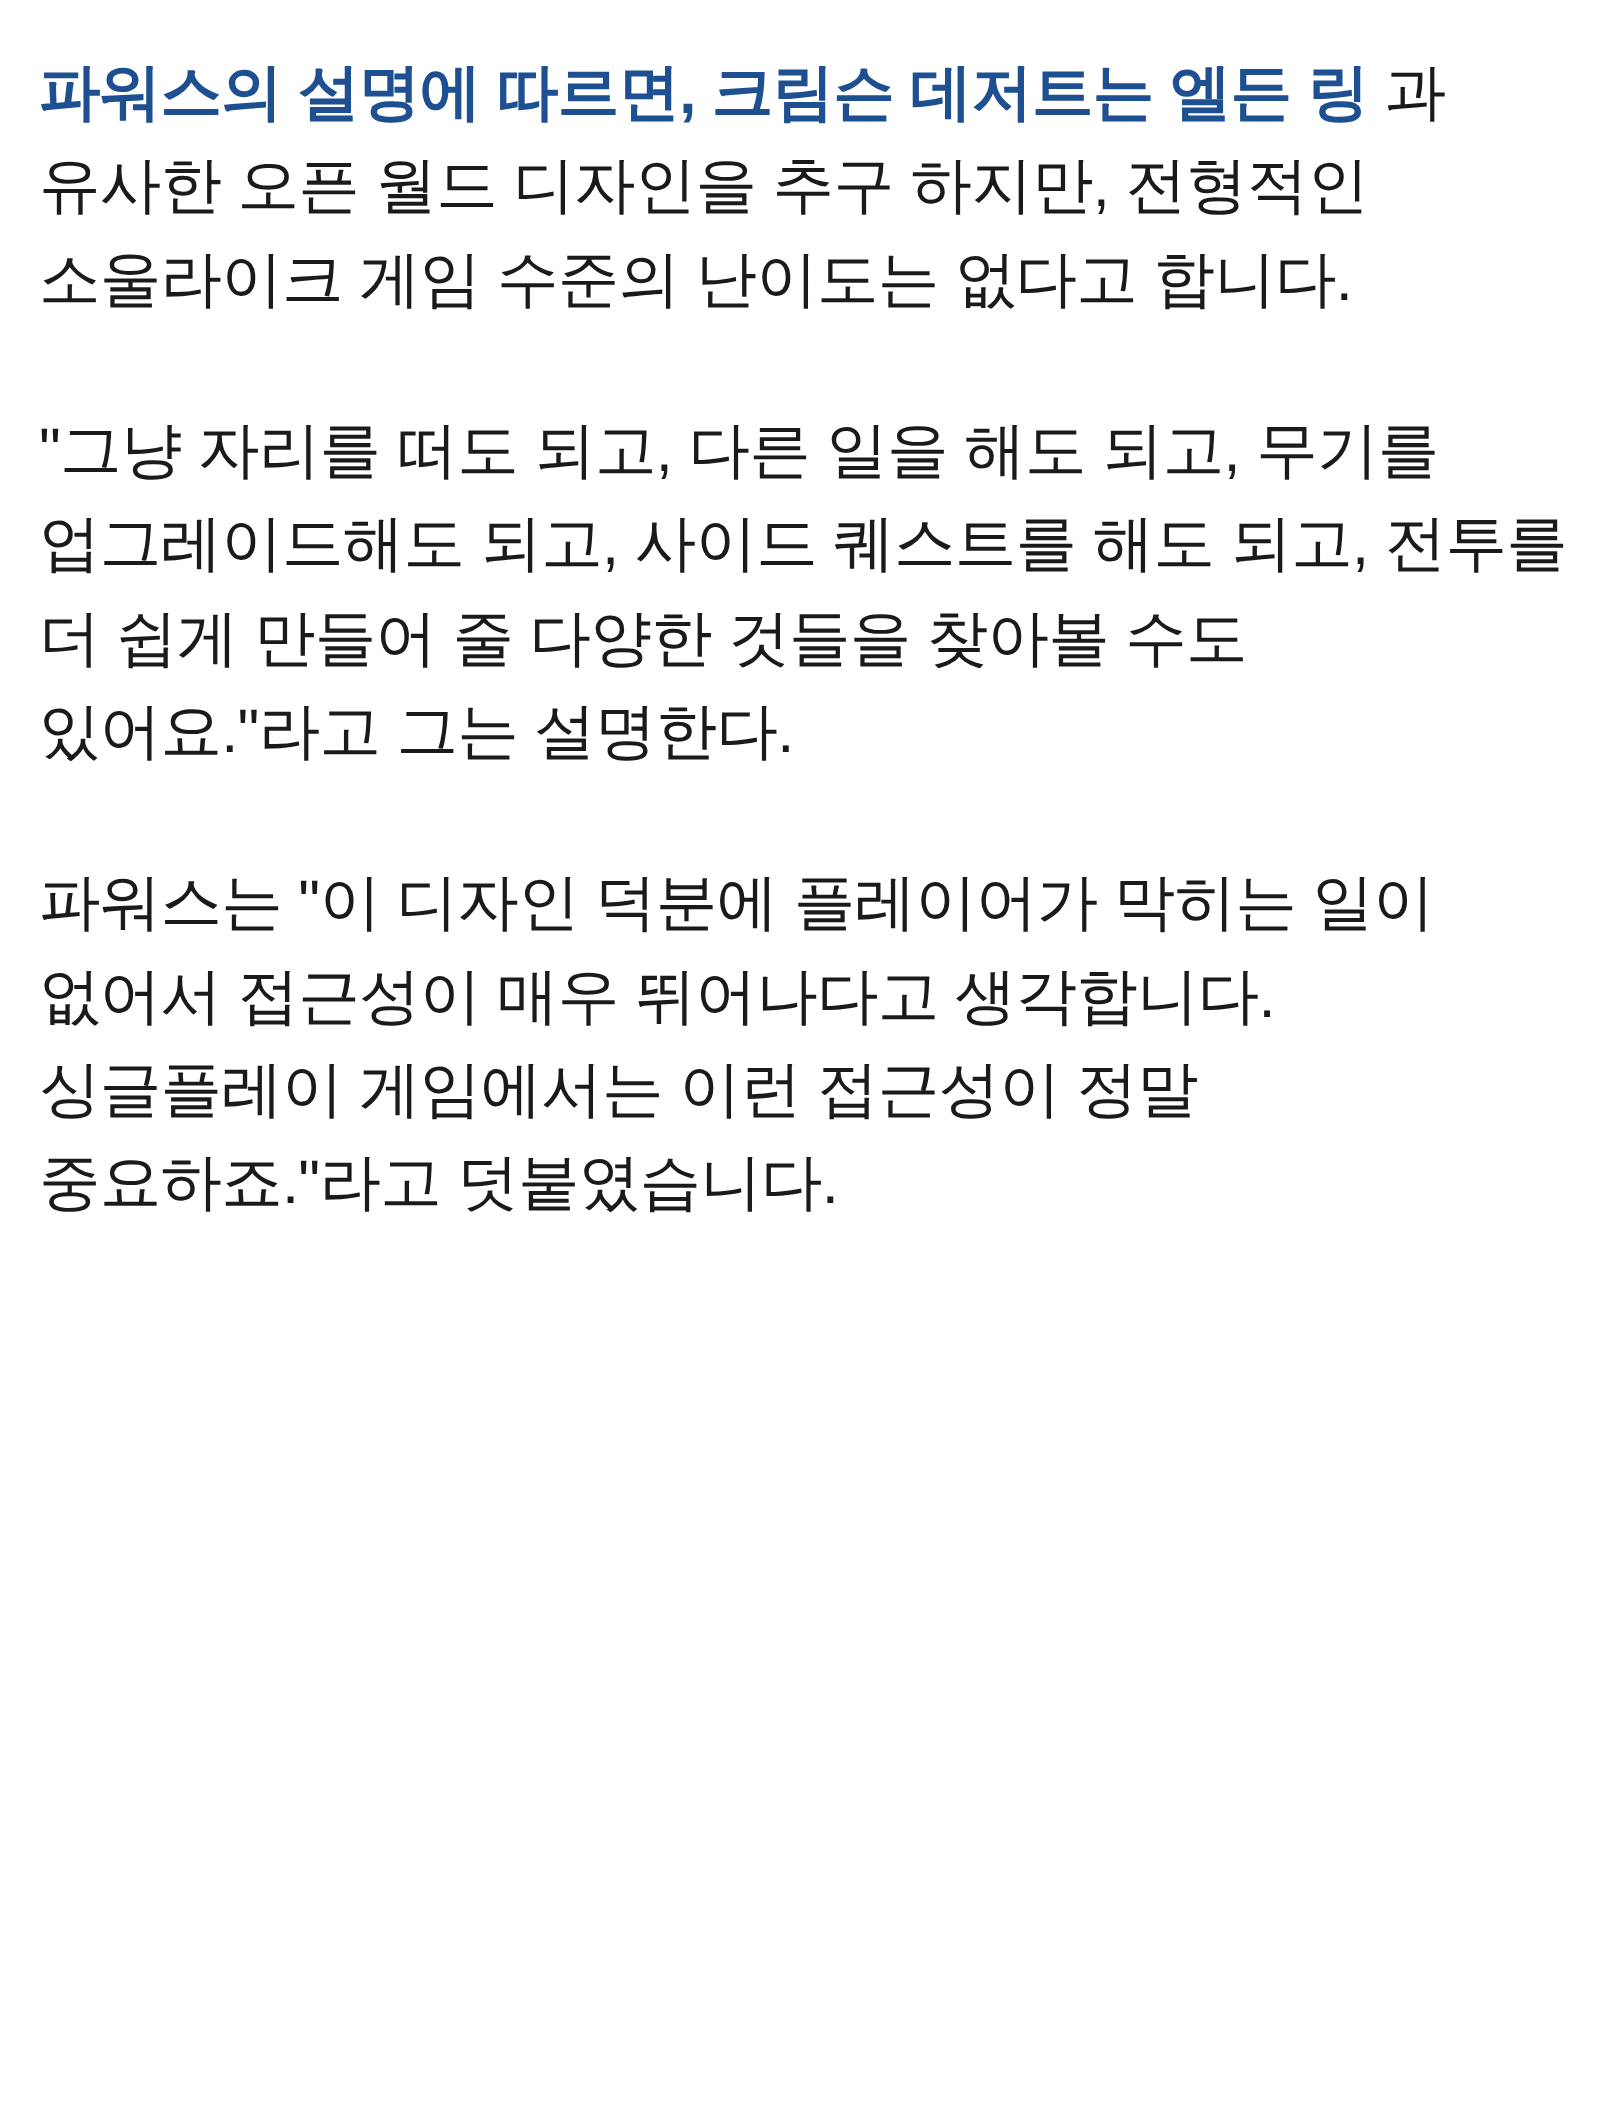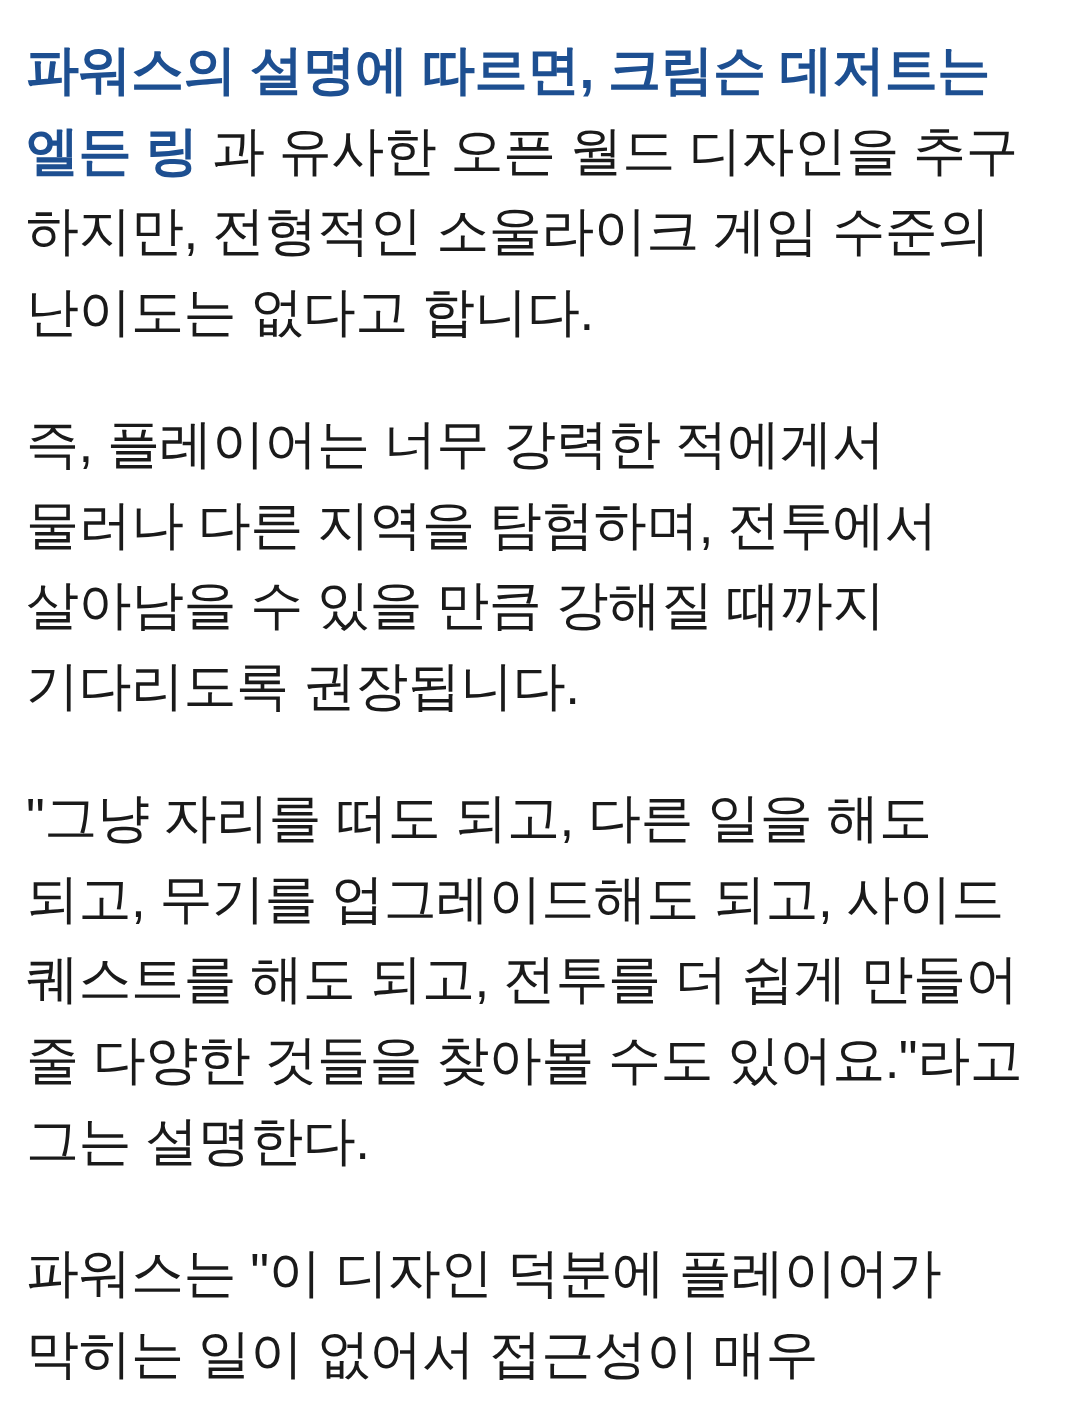--- a/index.html
+++ b/index.html
@@ -12,21 +12,21 @@
     min-height: 1410px;
     font-family: "Liberation Sans", "DejaVu Sans", sans-serif;
     color: #1a1a1a;
   }
   .article {
     box-sizing: border-box;
     width: 1080px;
     padding: 30px 26px 40px 26px;
   }
   .para {
-    font-size: 53px;
+    font-size: 41px;
     line-height: 1.52;
     letter-spacing: -0.5px;
     margin: 0 0 52px 0;
     word-break: keep-all;
     color: #1a1a1a;
     font-weight: 400;
   }
   .para:last-child {
     margin-bottom: 0;
   }
@@ -35,19 +35,18 @@
     font-weight: 700;
   }
 </style>
 </head>
 <body>
 
 <div class="article">
 
   <p class="para"><span class="lead">파워스의 설명에 따르면, 크림슨 데저트는 엘든 링</span><span> 과 유사한 오픈 월드 디자인을 추구 하지만, 전형적인 소울라이크 게임 수준의 난이도는 없다고 합니다.</span></p>
 
-  <p class="para">즉, 플레이어는 너무 강력한 적에게서 물러나 다른 지역을 탐험하며, 전투에서 살아남을 수 있을 만큼 강해질 때까지 기다리도록 권장됩니다.</p>
 
   <p class="para">"그냥 자리를 떠도 되고, 다른 일을 해도 되고, 무기를 업그레이드해도 되고, 사이드 퀘스트를 해도 되고, 전투를 더 쉽게 만들어 줄 다양한 것들을 찾아볼 수도 있어요."라고 그는 설명한다.</p>
 
   <p class="para">파워스는 "이 디자인 덕분에 플레이어가 막히는 일이 없어서 접근성이 매우 뛰어나다고 생각합니다. 싱글플레이 게임에서는 이런 접근성이 정말 중요하죠."라고 덧붙였습니다.</p>
 
 </div>
 
 </body></html>

